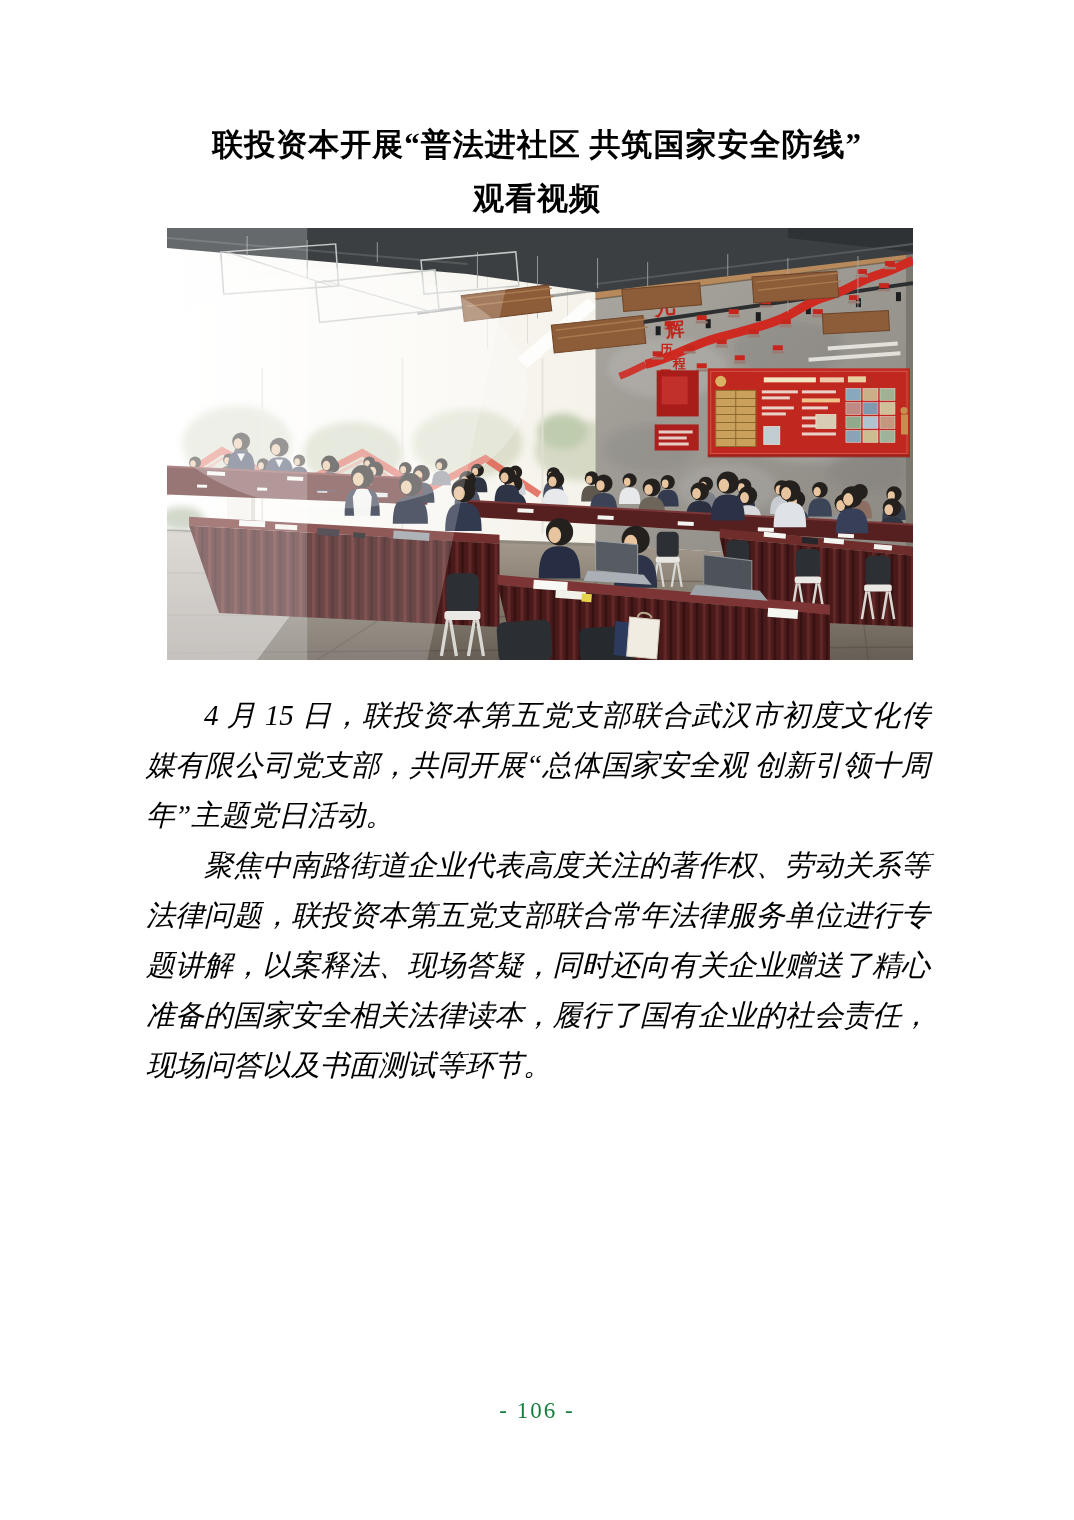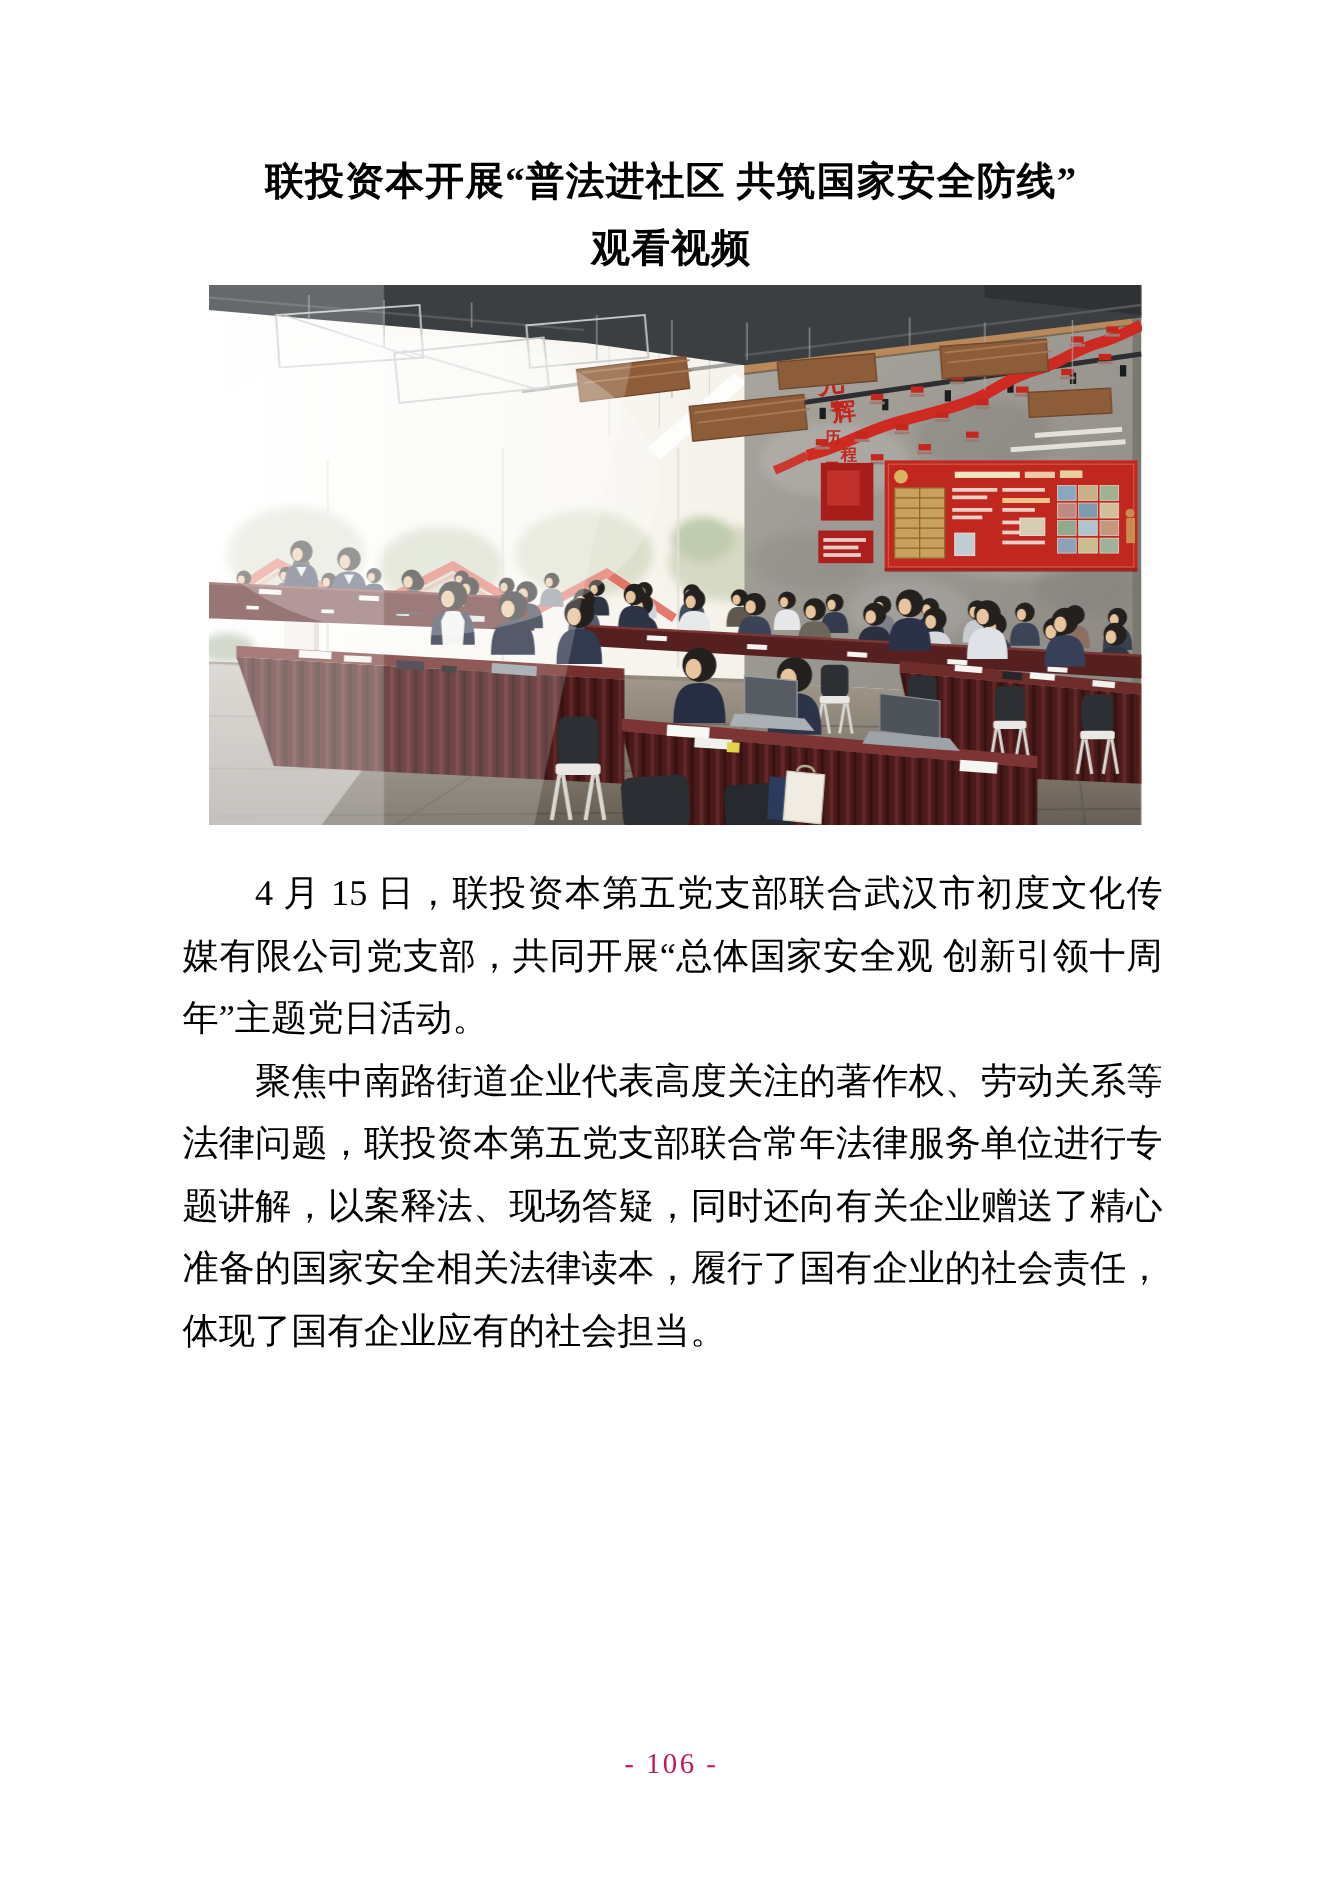--- a/index.html
+++ b/index.html
@@ -5,23 +5,23 @@
   html,body{margin:0;padding:0;background:#ffffff;}
   .page{position:relative;width:1074px;height:1520px;background:#fff;overflow:hidden;
         font-family:"Liberation Serif","DejaVu Serif",serif;color:#000;}
   .title{position:absolute;top:118px;left:0;width:100%;margin:0;text-align:center;
          font-size:31px;line-height:54px;font-weight:700;letter-spacing:1px;}
   .title .tl{display:block;}
   .photo{position:absolute;left:167px;top:228px;width:746px;height:432px;margin:0;overflow:hidden;}
   .photo svg{display:block;width:100%;height:100%;}
   .body-text{position:absolute;left:146px;top:690px;width:784px;
              font-size:29px;line-height:50px;text-align:justify;}
-  .body-text p{margin:0;text-indent:2em;}
+  .body-text p{margin:0;text-indent:2em;font-style:italic;}
   .pageno{position:absolute;top:1398px;left:0;width:100%;text-align:center;
-          font-size:23px;letter-spacing:2px;color:#be185d;}
+          font-size:23px;letter-spacing:2px;color:#15803d;}
 </style>
 </head>
 <body>
 
 <div class="page">
 
   <h1 class="title">
     <span class="tl">联投资本开展“普法进社区 共筑国家安全防线”</span>
     <span class="tl">观看视频</span>
   </h1>
@@ -400,18 +400,18 @@
       <g>
         <rect x="0" y="0" width="140" height="431" fill="#ffffff" opacity="0.22"></rect>
         <polygon points="0,30 340,52 260,431 0,431" fill="#ffffff" opacity="0.2"></polygon>
         <ellipse cx="170" cy="160" rx="190" ry="120" fill="#ffffff" opacity="0.25"></ellipse>
       </g>
     </svg>
   </figure>
 
   <div class="body-text">
     <p>4 月 15 日，联投资本第五党支部联合武汉市初度文化传媒有限公司党支部，共同开展“总体国家安全观 创新引领十周年”主题党日活动。</p>
-    <p>聚焦中南路街道企业代表高度关注的著作权、劳动关系等法律问题，联投资本第五党支部联合常年法律服务单位进行专题讲解，以案释法、现场答疑，同时还向有关企业赠送了精心准备的国家安全相关法律读本，履行了国有企业的社会责任，体现了国有企业应有的社会担当。</p>
+    <p>聚焦中南路街道企业代表高度关注的著作权、劳动关系等法律问题，联投资本第五党支部联合常年法律服务单位进行专题讲解，以案释法、现场答疑，同时还向有关企业赠送了精心准备的国家安全相关法律读本，履行了国有企业的社会责任，现场问答以及书面测试等环节。</p>
   </div>
 
   <div class="pageno">- 106 -</div>
 
 </div>
 
 </body></html>

